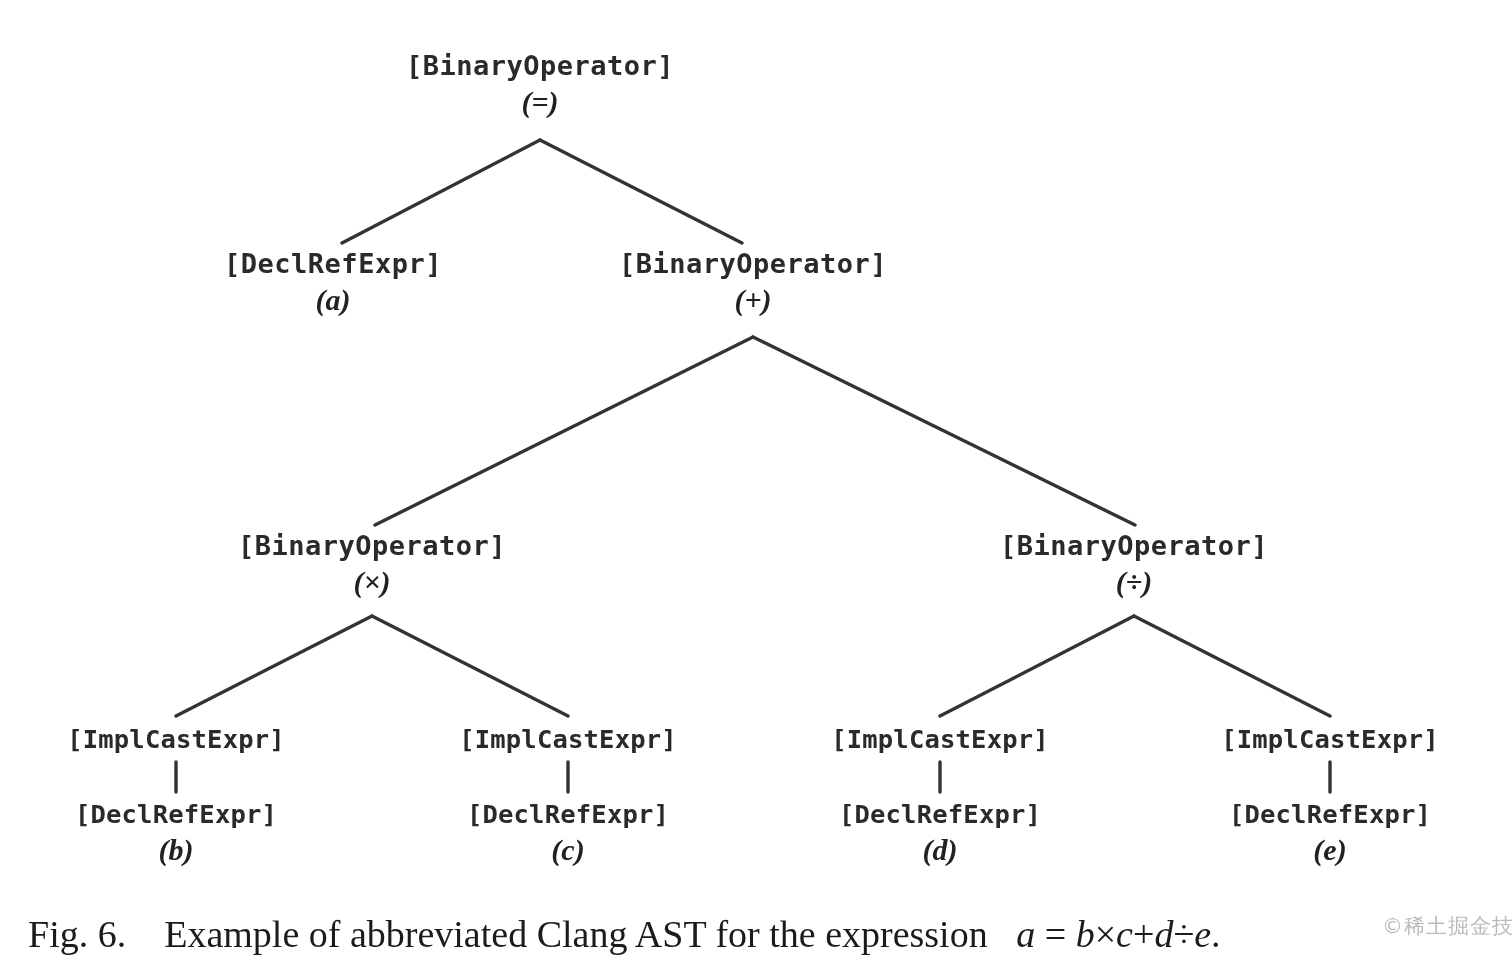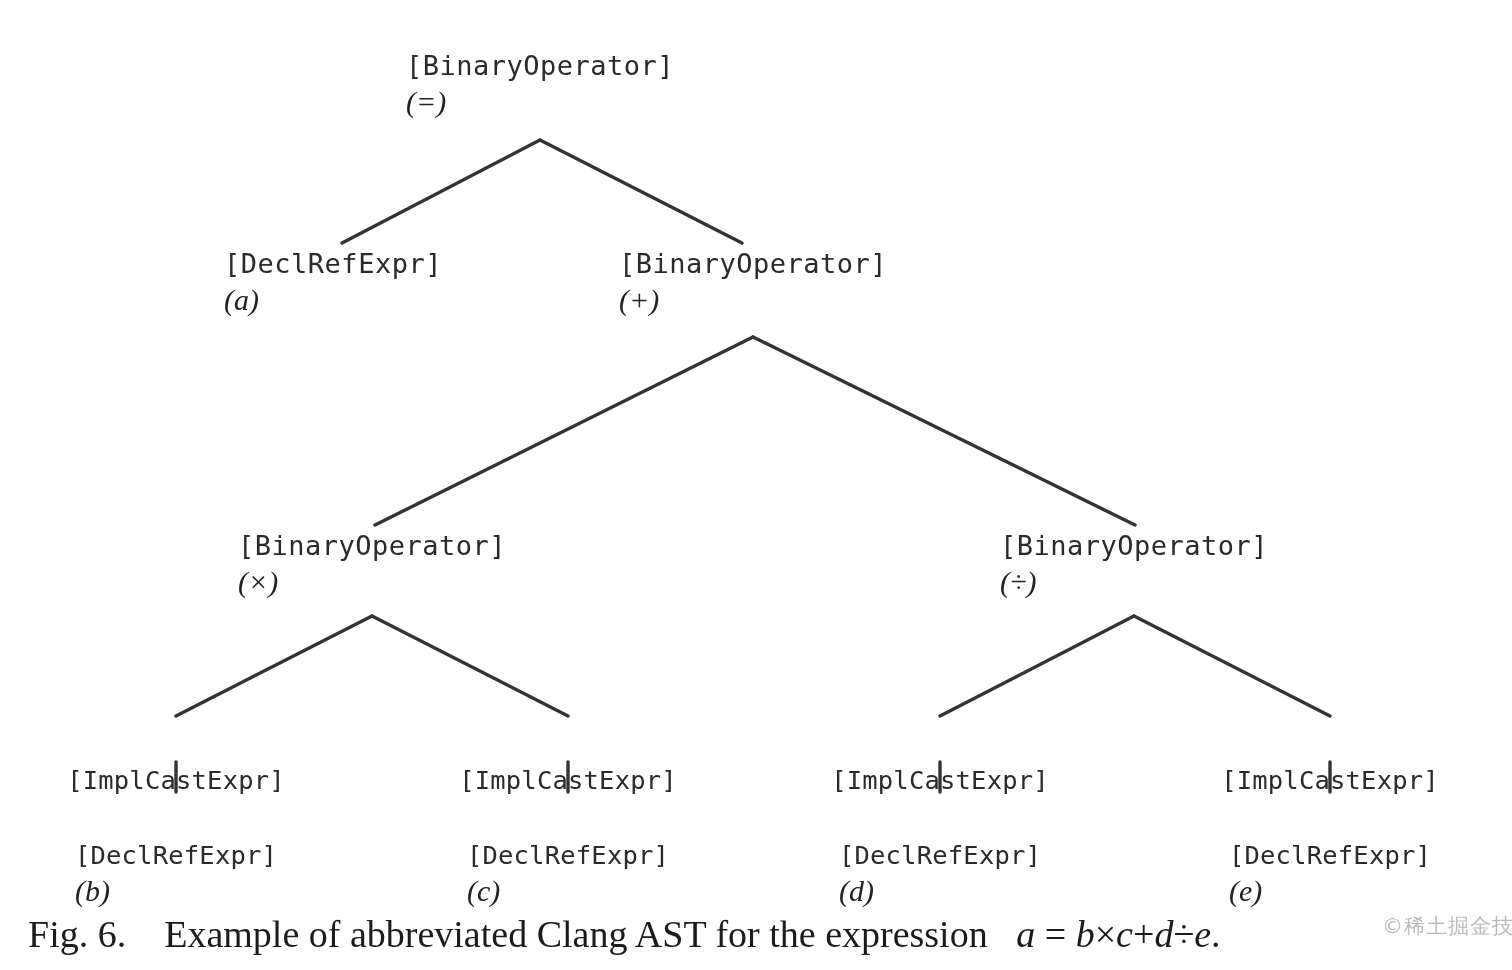--- a/index.html
+++ b/index.html
@@ -18,34 +18,35 @@
   #tree-svg {
     position: absolute;
     left: 0;
     top: 0;
     width: 1512px;
     height: 970px;
   }
   .node {
     position: absolute;
     transform: translateX(-50%);
+    text-align: center;
     white-space: nowrap;
     user-select: none;
+    font-weight: bold;
   }
   .node-type {
     font-family: "DejaVu Sans Mono", "Liberation Mono", monospace;
     font-size: 27px;
     line-height: 32px;
     color: #2a2a2a;
     letter-spacing: 0.5px;
   }
   .node-type.small {
     font-size: 25.5px;
     letter-spacing: 0.2px;
-    margin-top: 41px;
   }
   .node-op {
     font-family: "Liberation Serif", "DejaVu Serif", serif;
     font-style: italic;
     font-size: 30px;
     line-height: 36px;
     color: #222222;
     margin-top: 2px;
   }
   .caption {

